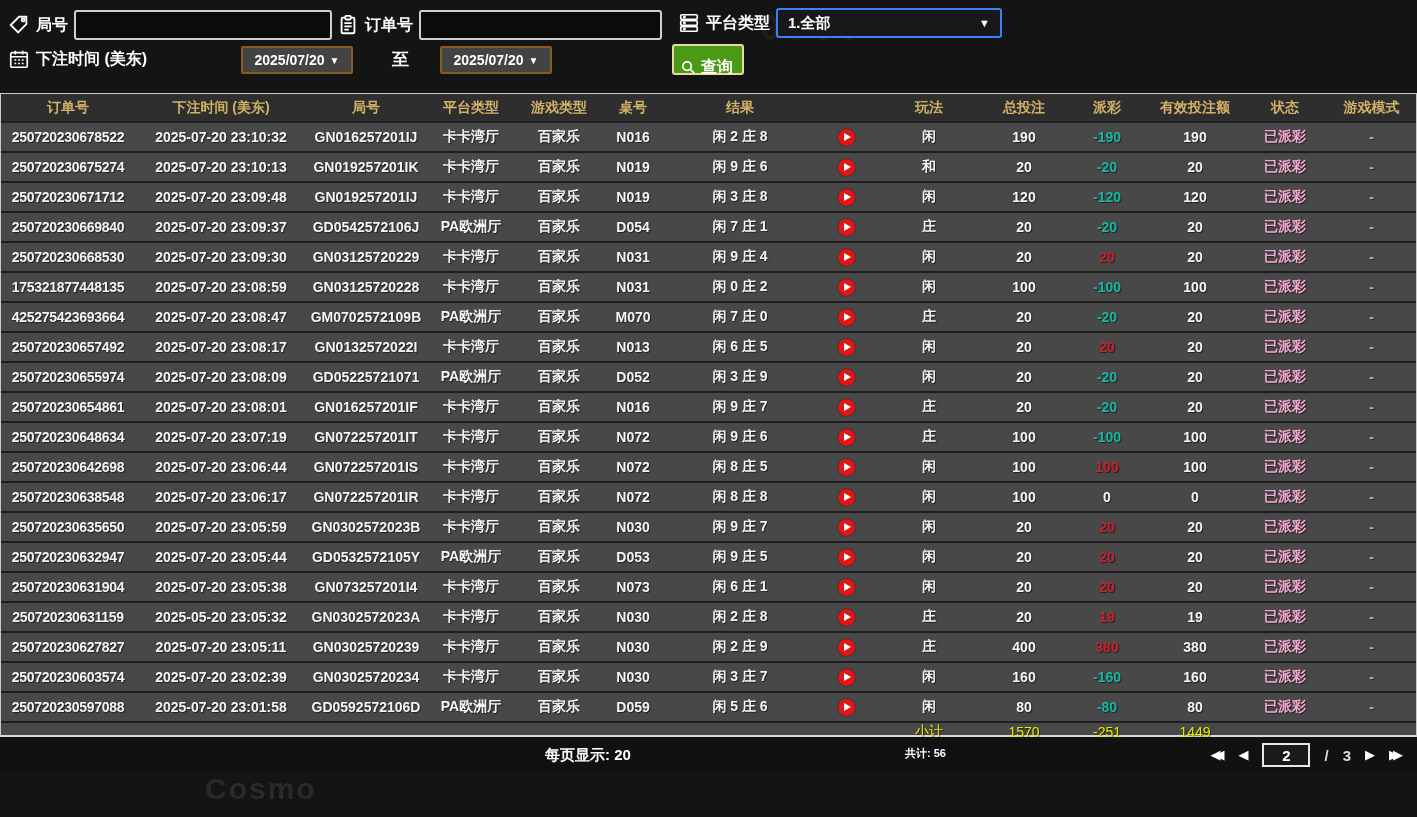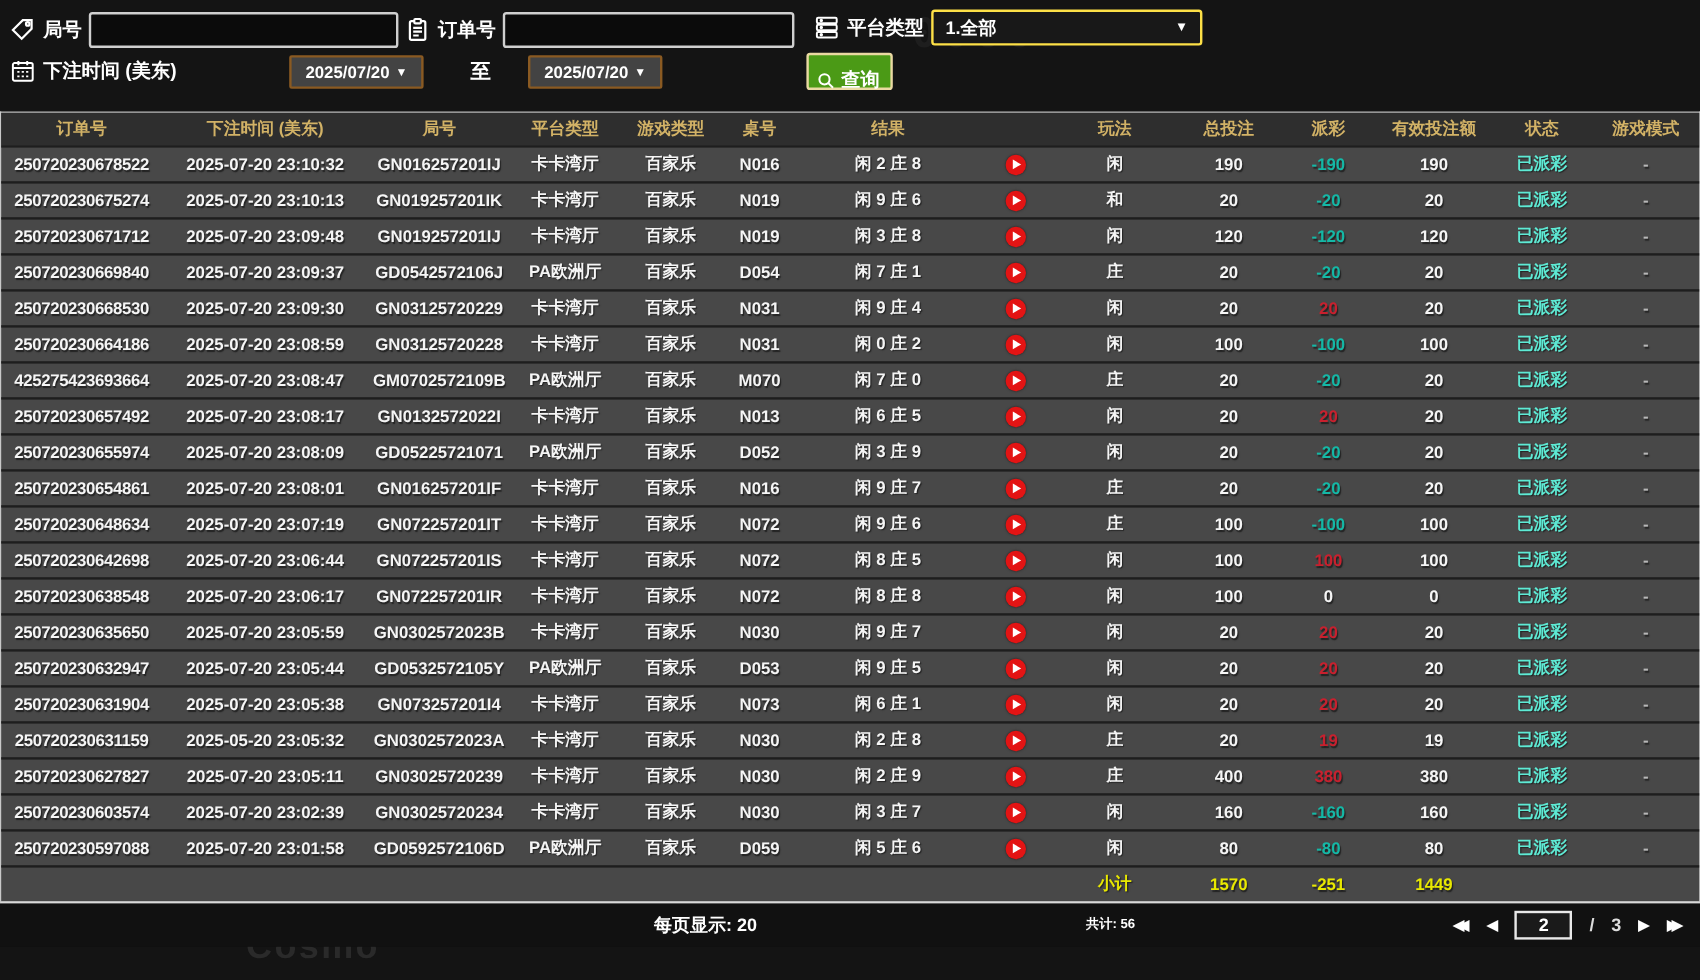--- a/index.html
+++ b/index.html
@@ -17,21 +17,21 @@
   .flabel { color:#ffffff; font-weight:bold; font-size:16px; white-space:nowrap; }
   .ficon { display:inline-block; vertical-align:middle; }
   .fitem { position:absolute; display:flex; align-items:center; gap:6px; }
   .fi-game   { left:8px;  top:10px; }
   .fi-order  { left:337px; top:10px; }
   .fi-plat   { left:678px; top:8px; }
   .fi-time   { left:8px;  top:48px; }
   .txtinput { width:258px; height:30px; background:#0b0b0b; border:2px solid #cfcfcf; border-radius:3px;
     color:#fff; font-size:14px; padding:0 6px; outline:none; }
   .txtinput.order { width:243px; }
-  .select { position:relative; width:226px; height:30px; background:#181818; border:2px solid #fde047;
+  .select { position:relative; width:226px; height:30px; background:#181818; border:2px solid #3b82f6;
     border-radius:3px; color:#fff; font-size:15px; font-weight:bold; display:flex; align-items:center;
     padding:0 10px; cursor:pointer; }
   .select .caret { position:absolute; right:10px; font-size:11px; color:#fff; }
   .datebox { position:absolute; top:46px; height:28px; background:#434343; border:2px solid #8a5a22;
     border-radius:2px; color:#fff; font-size:14px; font-weight:bold; display:flex; align-items:center;
     justify-content:center; gap:5px; padding:0 8px; cursor:pointer; width:112px; }
   .datebox .caret { font-size:10px; }
   .db-from { left:241px; }
   .db-to   { left:440px; }
   .zhi { position:absolute; left:392px; top:48px; font-size:17px; font-weight:bold; color:#fff; }
@@ -44,28 +44,28 @@
   .grid { display:grid; grid-template-columns:134px 172px 118px 92px 84px 64px 150px 62px 104px 86px 80px 96px 84px 1fr; align-items:center; }
   .thead { height:27px; background:#2e2e2e; color:#d2b266; font-weight:bold; font-size:14px; }
   .thead > div { text-align:center; }
   .trow { height:30px; border-top:2px solid #1e1e1e; font-size:14px; font-weight:600; color:#f5f5f5;
     text-shadow:1px 1px 1px rgba(0,0,0,.55); }
   .trow > div { text-align:center; white-space:nowrap; }
   .c-order { font-weight:600; letter-spacing:-0.3px; }
   .neg { color:#14b8a6; }
   .pos { color:#c8202e; }
   .zero { color:#f5f5f5; }
-  .status-green { color:#5eead4; }
+  .status-green { color:#f9a8d4; }
   .dash { color:#b8b8b8; }
   .playwrap { display:flex; justify-content:center; }
   .play { width:17px; height:17px; border-radius:50%; background:#e31414; display:flex; align-items:center;
     justify-content:center; cursor:pointer; box-shadow:0 0 2px rgba(0,0,0,.6); }
   .play::after { content:""; display:block; border-left:7px solid #fff; border-top:4px solid transparent;
     border-bottom:4px solid transparent; margin-left:2px; }
-  .totrow { height:30px; border-top:2px solid #1e1e1e; font-size:14px; font-weight:bold; color:#e8e800;
+  .totrow { height:14px; border-top:2px solid #1e1e1e; font-size:14px; font-weight:normal; color:#e8e800;
     text-shadow:1px 1px 1px rgba(0,0,0,.55); }
   .totrow > div { text-align:center; }
 
   
   .footer { position:relative; height:36px; background:#111; z-index:2; }
   .f-perpage { position:absolute; left:545px; top:9px; font-size:15px; color:#fff; font-weight:bold; }
   .f-count { position:absolute; left:905px; top:9px; font-size:11px; color:#fff; font-weight:bold; }
   .pager { position:absolute; right:14px; top:5px; display:flex; align-items:center; gap:14px; }
   .pgbtn { color:#fff; font-size:13px; cursor:pointer; line-height:26px; }
   .pgbtn.dbl { letter-spacing:-6px; padding-right:6px; }
@@ -261,21 +261,21 @@
             <span class="play"></span>
           </div>
           <div>闲</div>
           <div>20</div>
           <div class="pos">20</div>
           <div>20</div>
           <div class="status-green">已派彩</div>
           <div class="dash">-</div>
         </div>
         <div class="grid trow">
-          <div class="c-order">250720230664186</div>
+          <div class="c-order">175321877448135</div>
           <div>2025-07-20 23:08:59</div>
           <div>GN03125720228</div>
           <div>卡卡湾厅</div>
           <div>百家乐</div>
           <div>N031</div>
           <div>闲 0 庄 2</div>
           <div class="playwrap">
             <span class="play"></span>
           </div>
           <div>闲</div>

